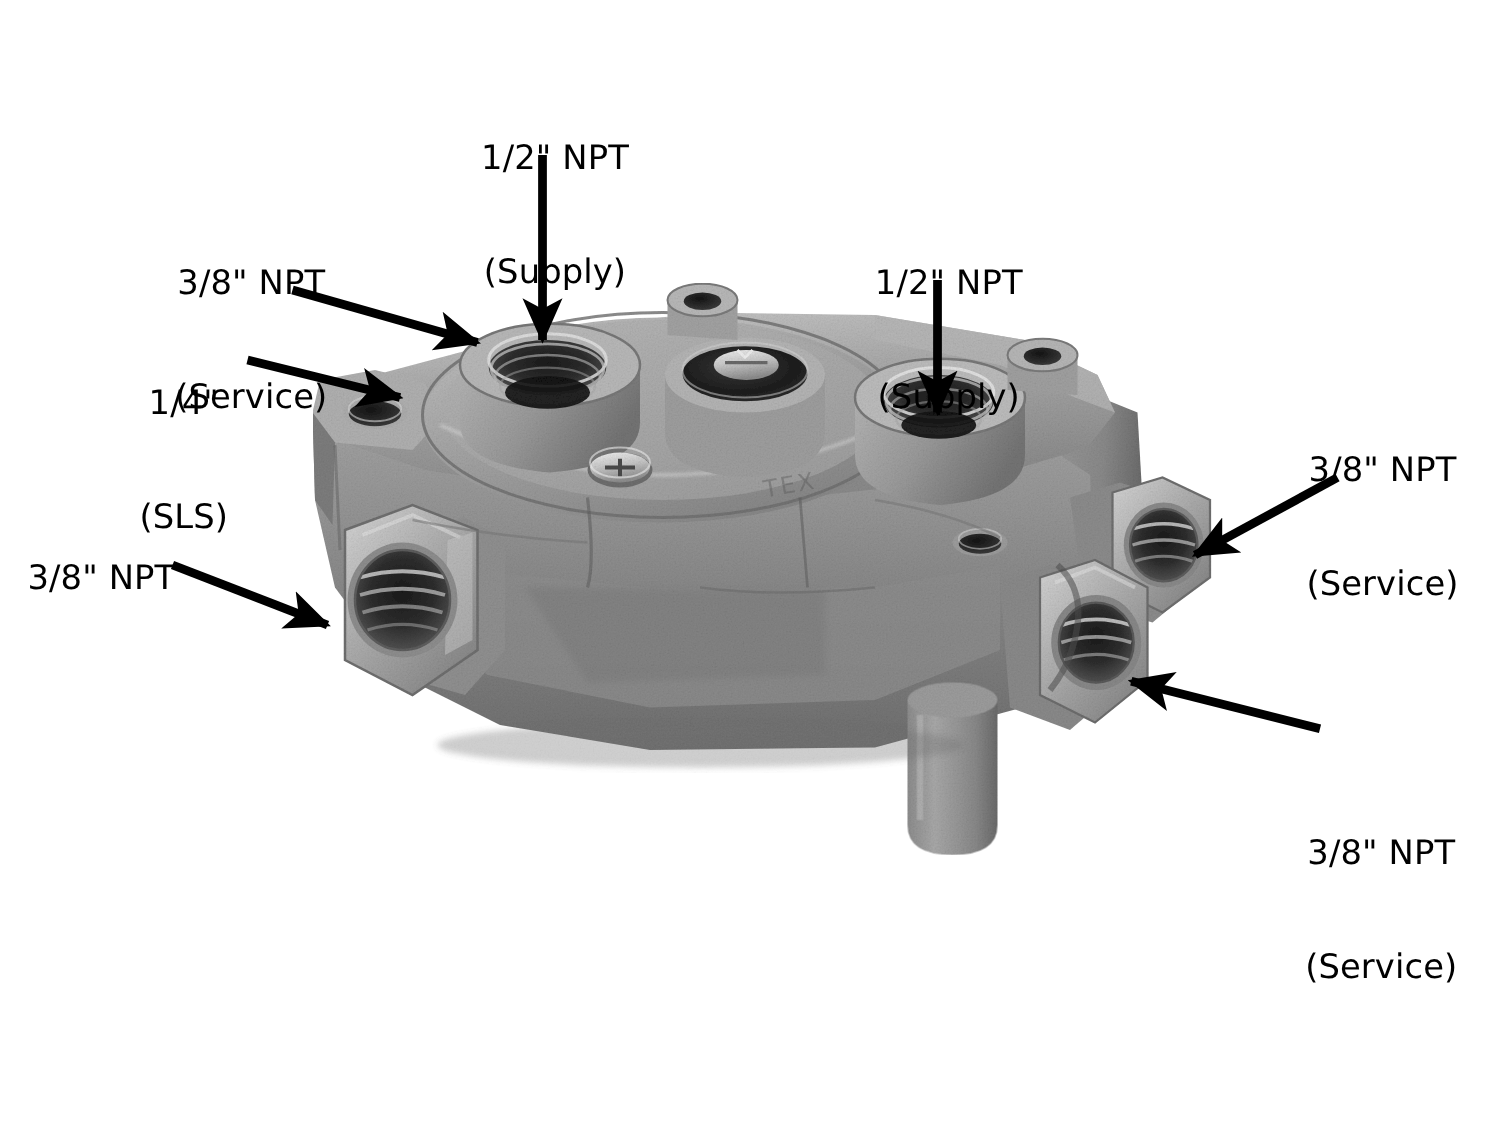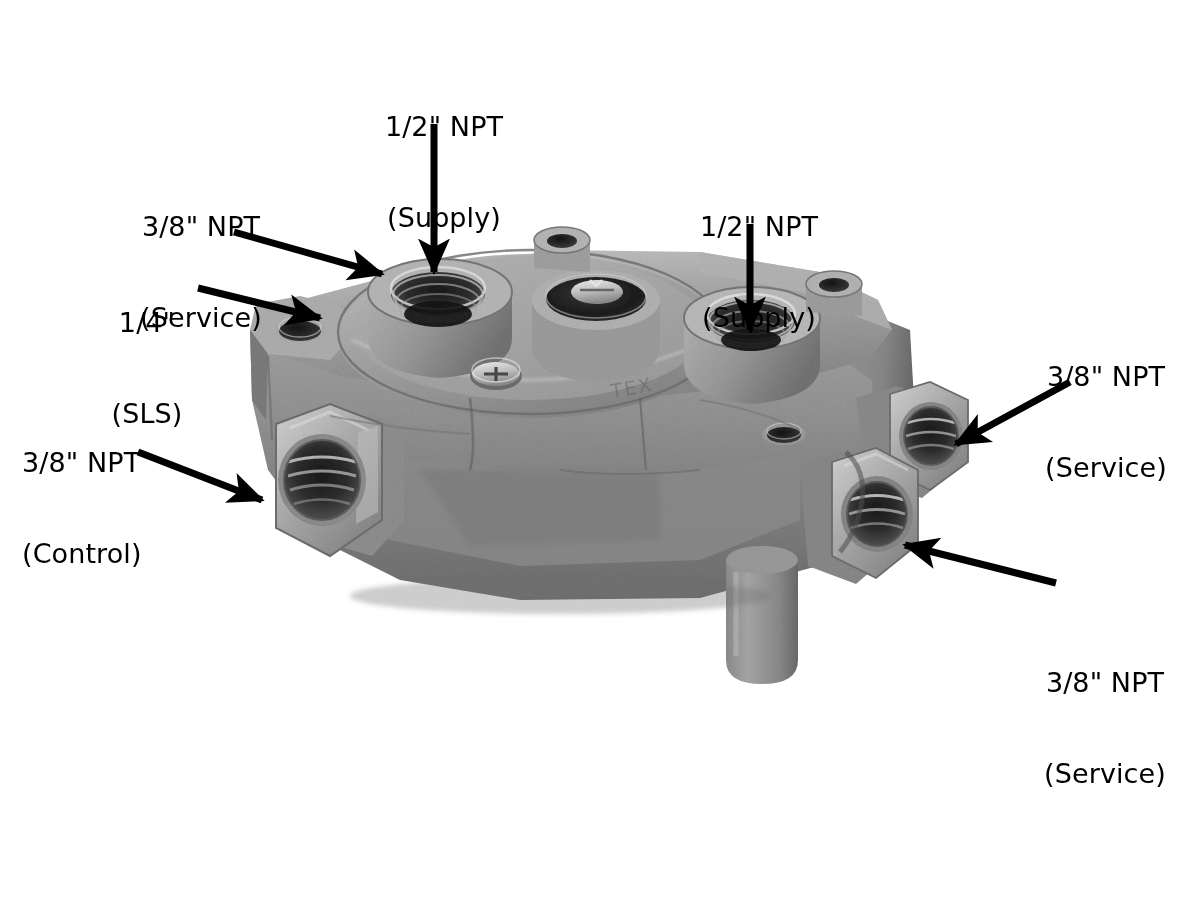--- a/index.html
+++ b/index.html
@@ -316,21 +316,20 @@
     <span class="ln">(Service)</span>
   </div>
 
   <div class="callout ta-c" style="left:88px;top:248px;width:118px;">
     <span class="ln">1/4"</span>
     <span class="ln">(SLS)</span>
   </div>
 
   <div class="callout ta-l" style="left:22px;top:388px;width:176px;">
     <span class="ln">3/8" NPT</span>
-    <span class="ln">(Control)</span>
   </div>
 
   <div class="callout ta-c" style="left:678px;top:152px;width:162px;">
     <span class="ln">1/2" NPT</span>
     <span class="ln">(Supply)</span>
   </div>
 
   <div class="callout ta-c" style="left:1022px;top:302px;width:168px;">
     <span class="ln">3/8" NPT</span>
     <span class="ln">(Service)</span>

